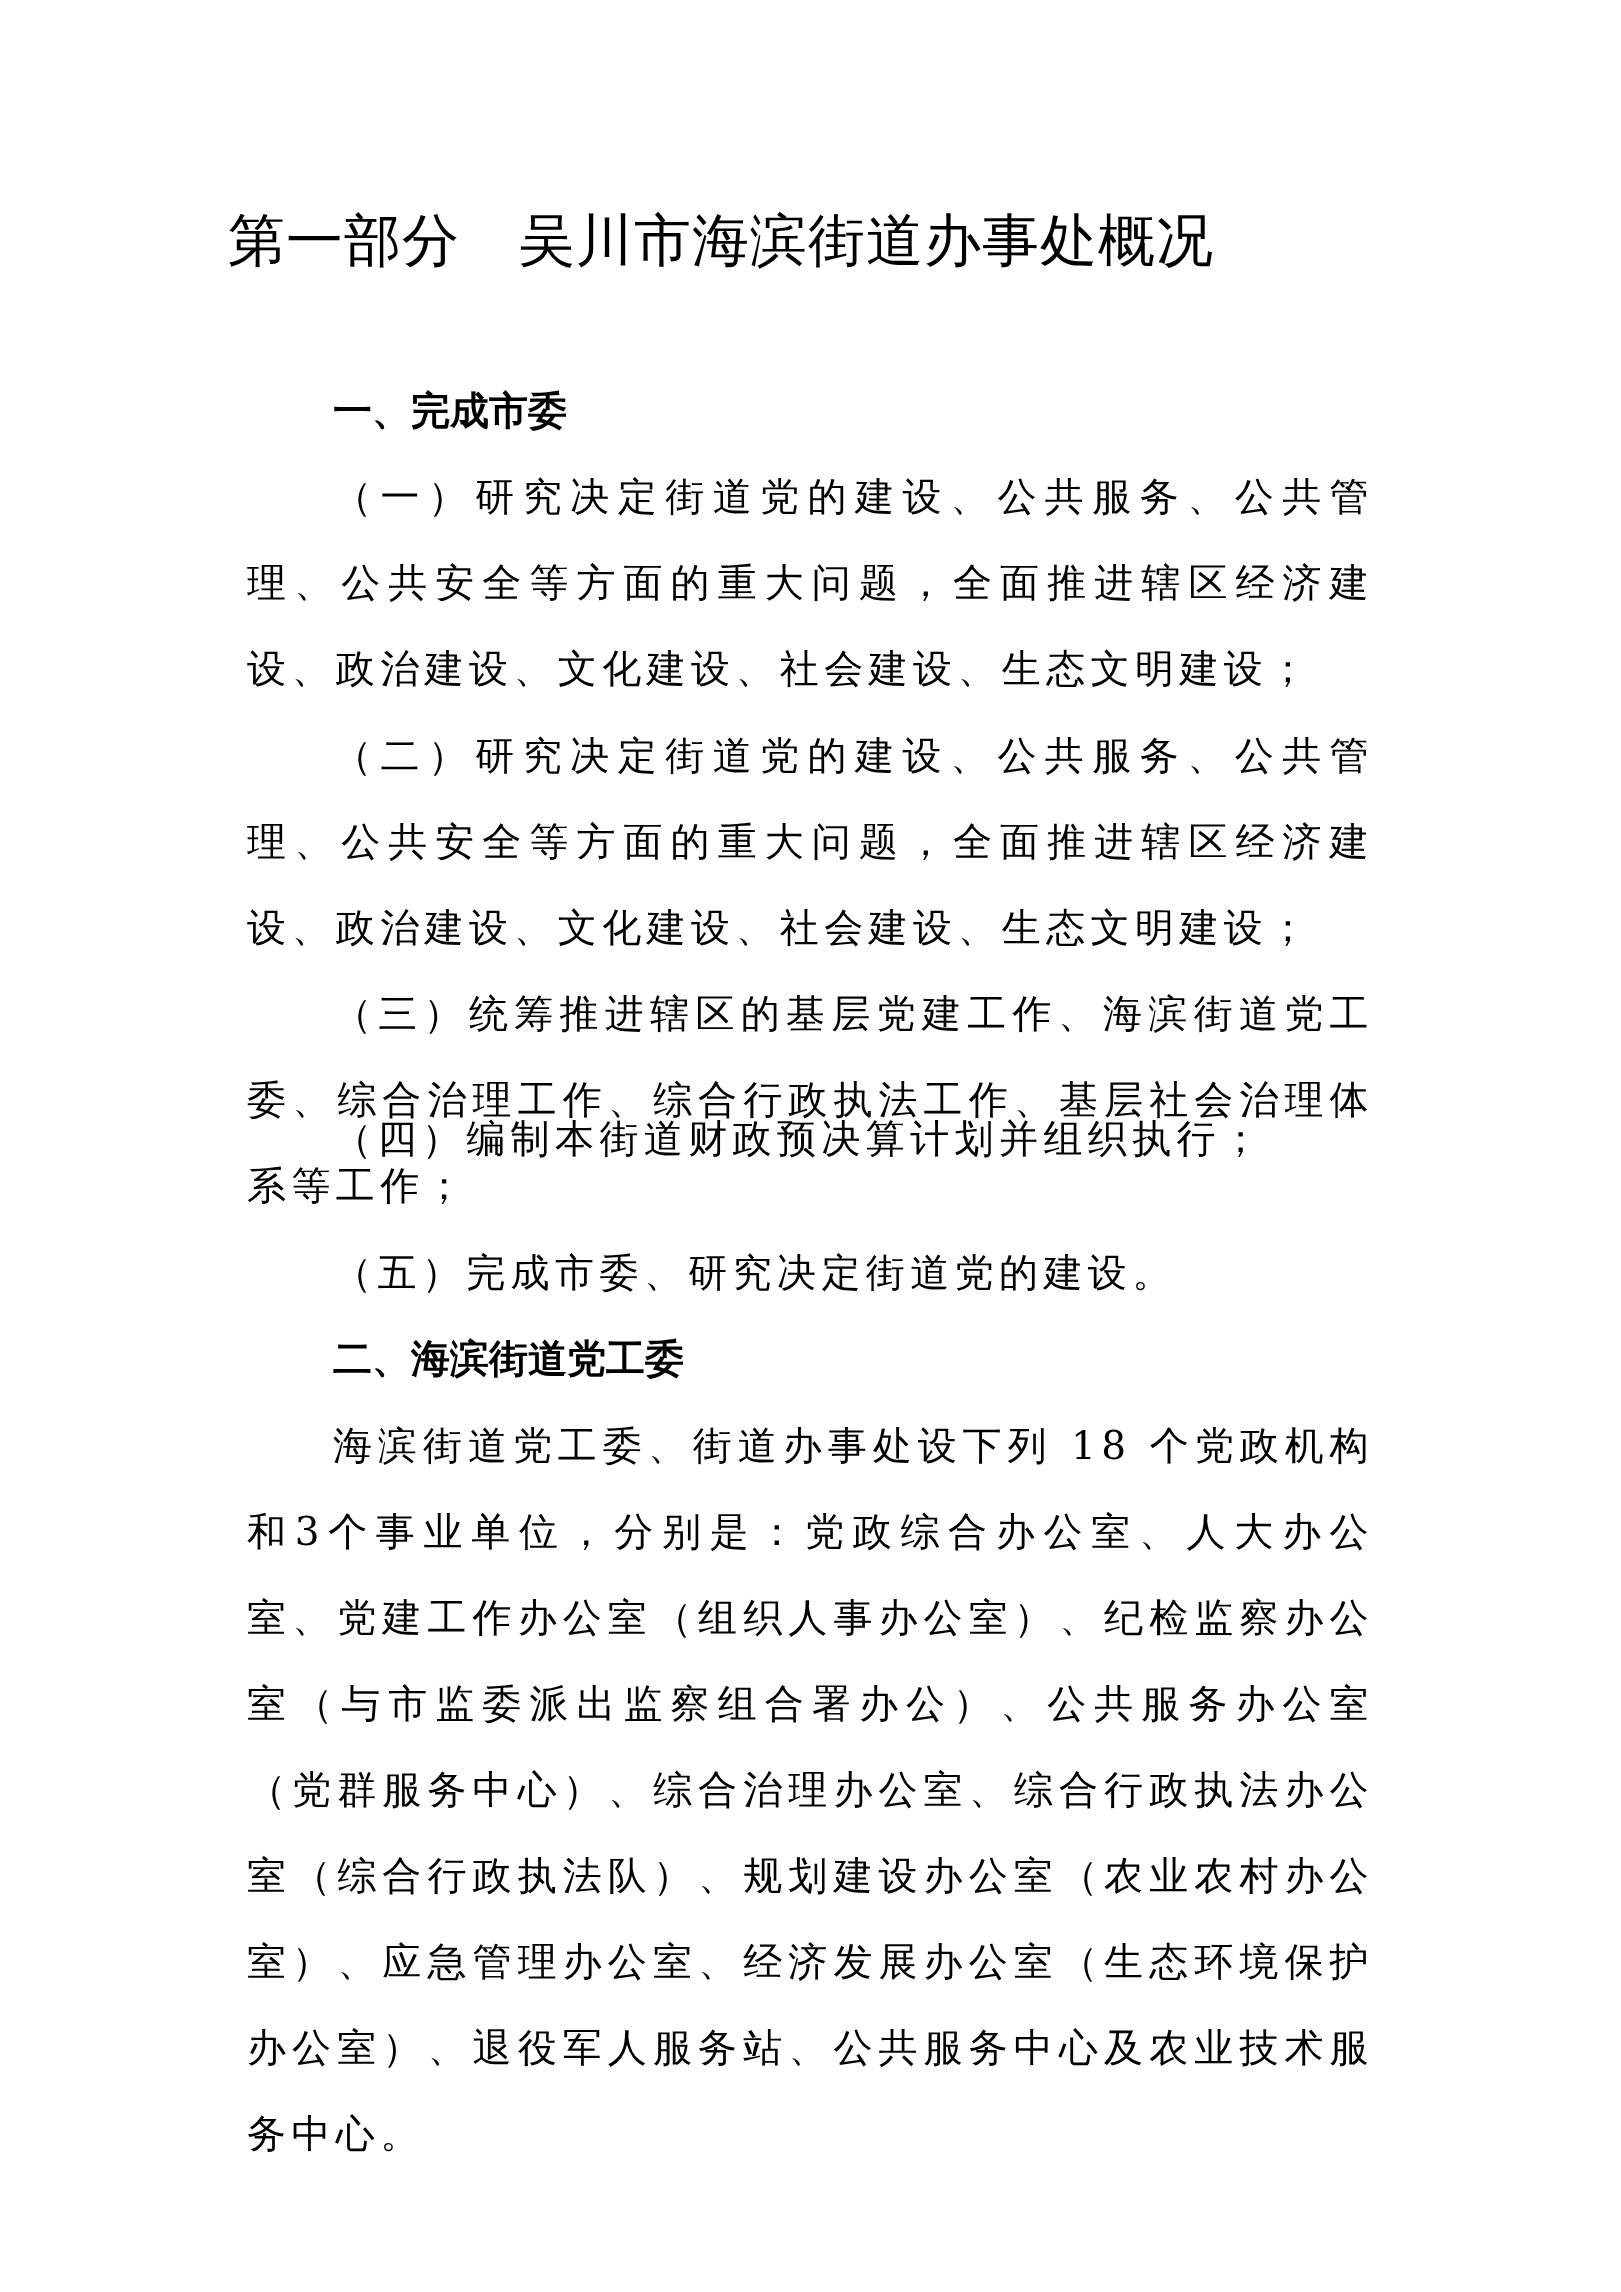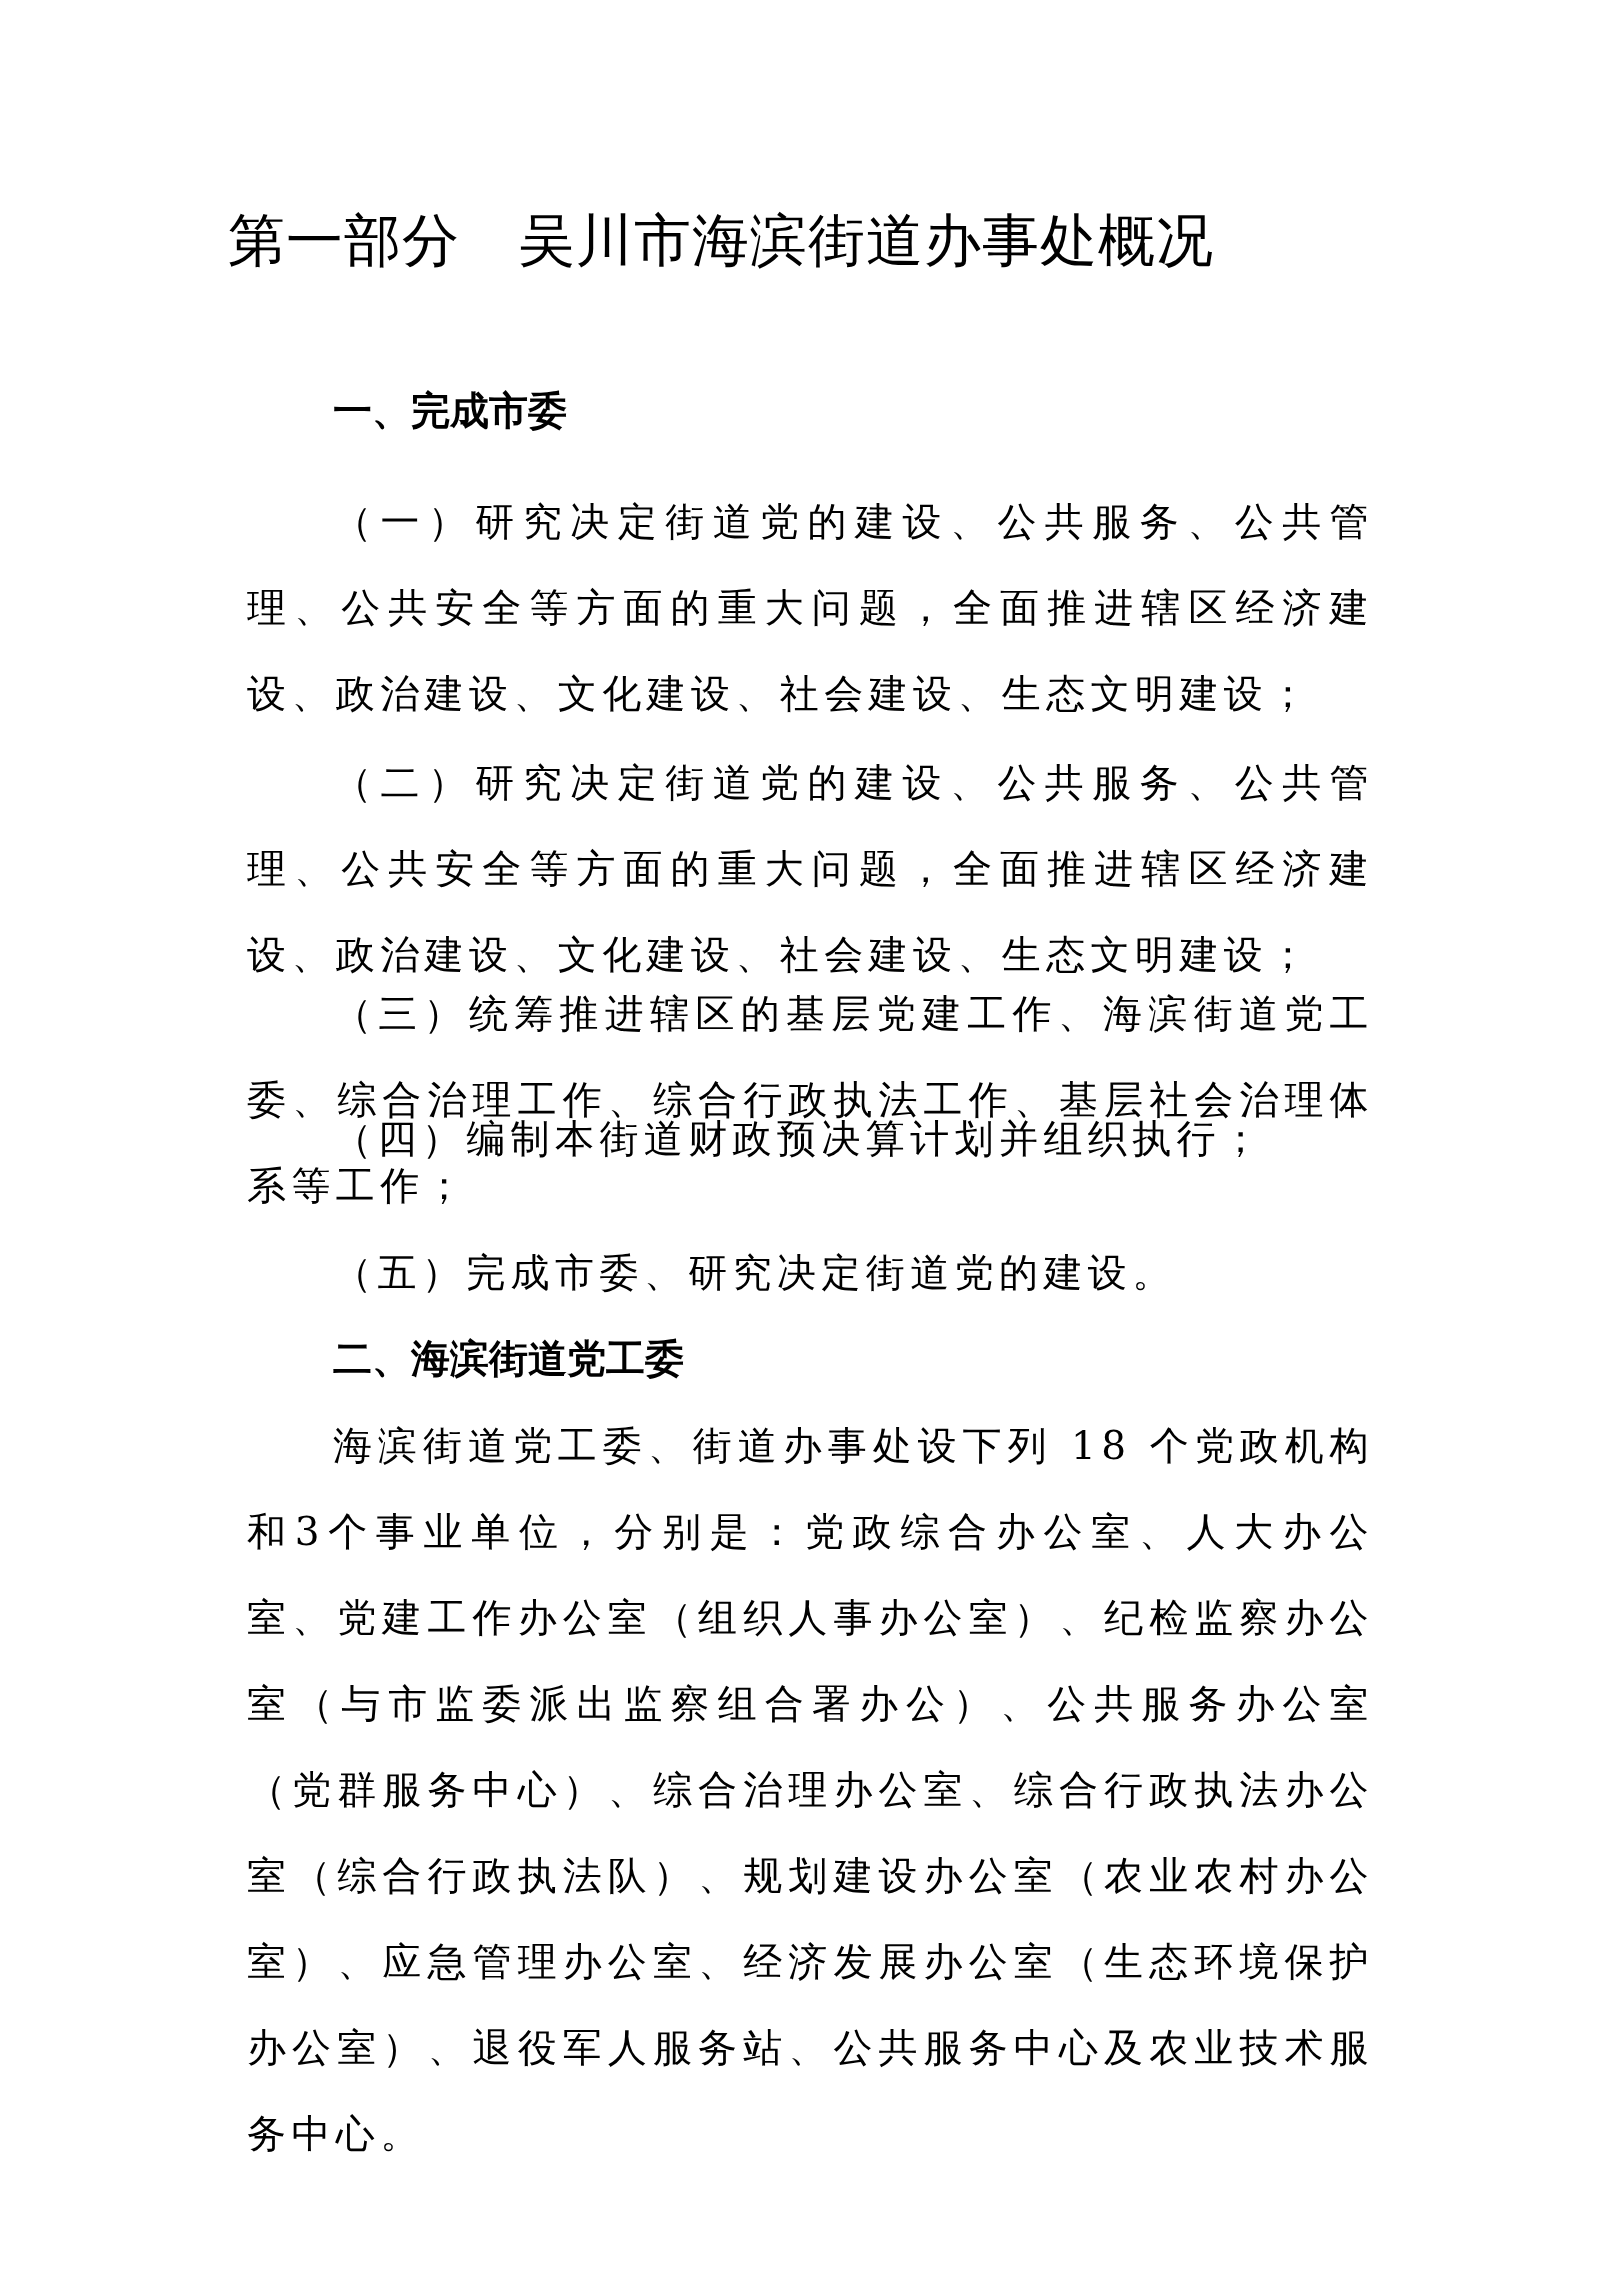--- a/index.html
+++ b/index.html
@@ -52,22 +52,22 @@
       font-size: 39px;
       line-height: 86px;
       letter-spacing: 5.4px;
       text-indent: 86px;
       margin: 0;
       text-align: justify;
       text-align-last: left;
       word-break: break-all;
     }
     #h1 { top: 368px; }
-    #p1 { top: 479px; }
-    #p2 { top: 740px; }
+    #p1 { top: 454px; }
+    #p2 { top: 713px; }
     #p3 { top: 971px; }
     #p4 { top: 1096px; }
     #p5 { top: 1230px; }
     #h2 { top: 1316px; }
     #p6 { top: 1403px; }
   </style>
 </head>
 <body>
 
 <div class="page">

